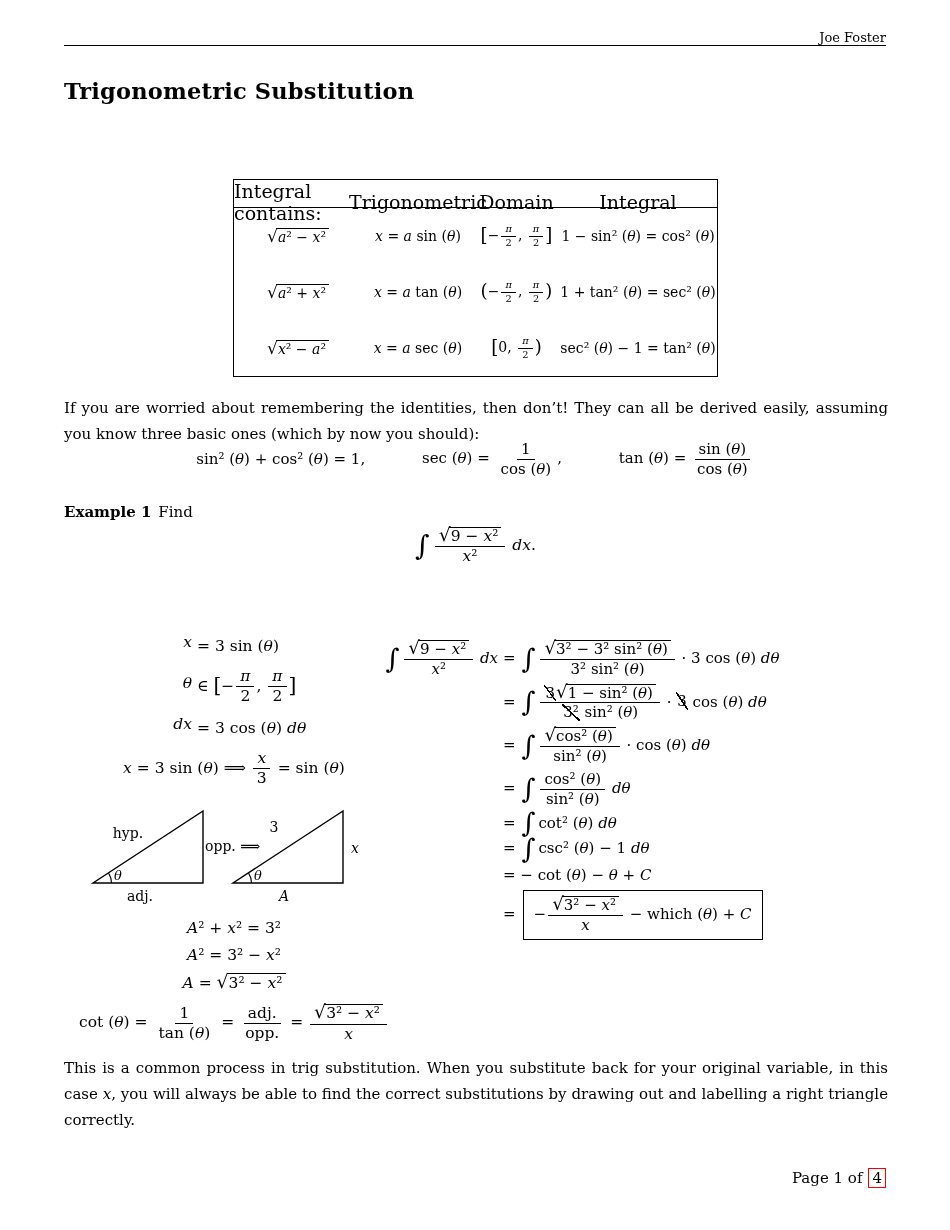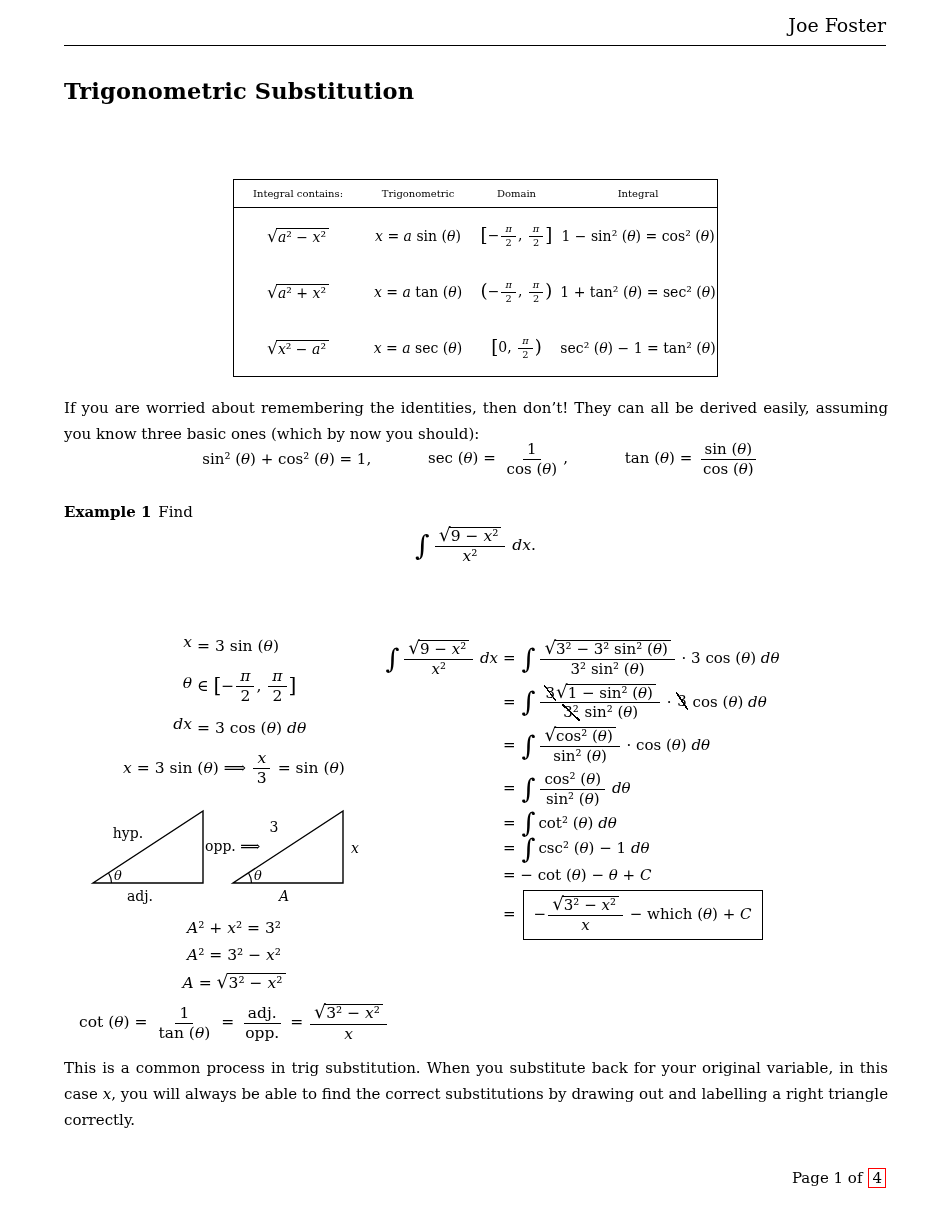--- a/index.html
+++ b/index.html
@@ -7,35 +7,35 @@
     position:relative;width:950px;height:1230px;margin:0 auto;
     background:#ffffff;color:#000;
     font-family:"DejaVu Serif","DejaVu Sans","Liberation Serif",serif;
     font-size:15px;overflow:hidden;
   }
   .abs{position:absolute;}
   .bold{font-weight:bold;}
   .it{font-style:italic;}
   .rm{font-style:normal;}
 
-  .author{top:14px;right:64px;font-size:19px;}
+  .author{top:30px;right:64px;font-size:13px;}
   .rule{top:45px;left:64px;width:822px;border-top:1.7px solid #000;height:0;}
   .title{top:78px;left:64px;font-size:22.5px;font-weight:bold;letter-spacing:.2px;}
   .intro{top:127px;left:64px;width:824px;}
   .para{line-height:1.73;text-align:justify;}
   .para2{top:396px;left:64px;width:824px;}
   .closing{top:1056px;left:64px;width:824px;}
 
   
   .ttable{top:179px;left:233px;width:483px;border:1.6px solid #000;background:#fff;}
   .tgrid{display:grid;grid-template-columns:128px 112px 85px 158px;align-items:center;justify-items:center;}
-  .thead{height:27px;border-bottom:1.3px solid #000;font-size:10px;}
+  .thead{height:27px;border-bottom:1.3px solid #000;font-size:19px;}
   .trow{height:56px;font-size:14px;}
 
-  .identities{top:441px;left:70px;width:822px;text-align:center;}
+  .identities{top:441px;left:64px;width:822px;text-align:center;}
   .identities .ident{margin:0 26px;vertical-align:middle;}
 
   .example-label{top:503px;left:64px;font-size:15px;}
   .example-label .instr{margin-left:7px;}
   .display{top:527px;left:64px;width:822px;text-align:center;font-size:15.5px;}
 
   .workL{top:629px;left:64px;width:340px;font-size:15.5px;}
   .subrow{margin-bottom:5px;}
   .sublhs{display:inline-block;width:128px;text-align:right;vertical-align:middle;}
   .subrhs{display:inline-block;vertical-align:middle;margin-left:5px;margin-top:8px;}

